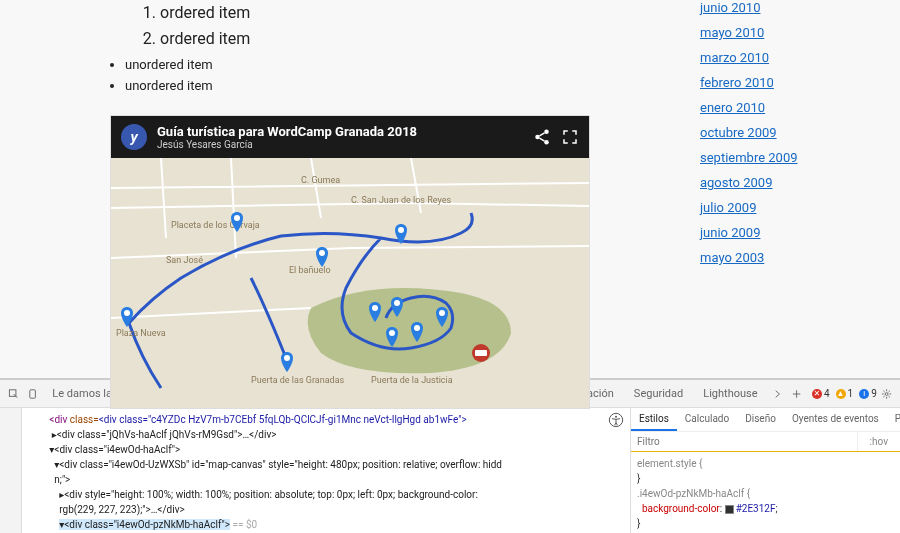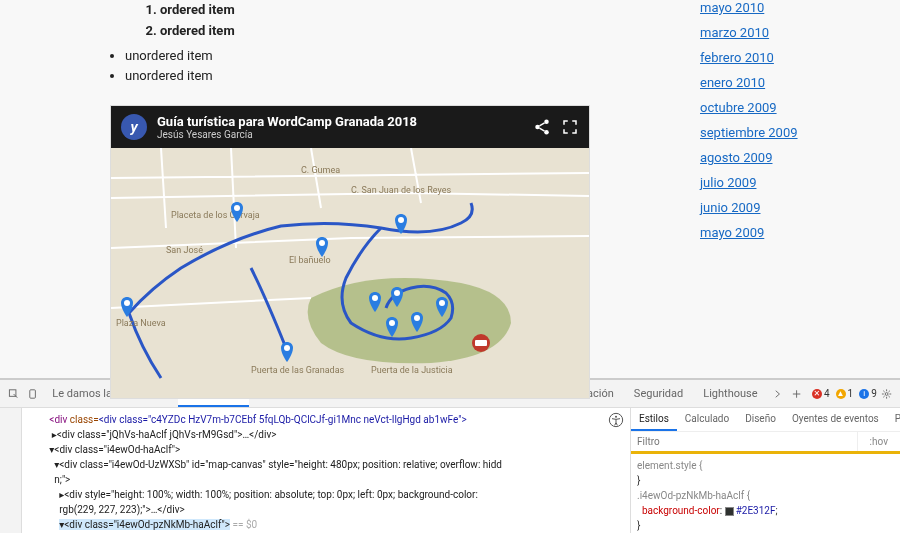--- a/index.html
+++ b/index.html
@@ -1,20 +1,20 @@
 <!DOCTYPE html>
 <html><head>
 <meta charset="utf-8">
 <style>
 *{box-sizing:border-box;margin:0;padding:0;font-family:-apple-system,BlinkMacSystemFont,"Segoe UI",Roboto,Helvetica,Arial,sans-serif}
 body{width:900px;height:533px;overflow:hidden;background:#fff;font-size:13px;color:#222}
 .page{display:flex;height:378px;background:#f8f8f8}
 .main{flex:1;padding:0 0 0 110px}
 .ol{list-style:decimal;margin-left:50px;margin-top:0}
-.ol li{font-weight:700;font-size:13px;line-height:1.6}
+.ol li{font-weight:400;font-size:16px;line-height:1.6}
 .ul{list-style:disc;margin-left:15px;margin-top:4px}
 .ul li{font-size:13px;line-height:1.6}
 .map-widget{margin-top:18px;width:480px;border:1px solid #ddd;background:#fff;position:relative}
 .map-hdr{background:#1a1a1a;color:#fff;display:flex;align-items:center;padding:8px 10px;gap:10px}
 .logo{width:26px;height:26px;border-radius:50%;background:#3858b0;color:#fff;display:flex;align-items:center;justify-content:center;font-style:italic;font-weight:600;font-size:15px}
 .map-titles{flex:1}
 .map-title{font-size:13px;font-weight:700}
 .map-sub{font-size:10px;color:#ccc}
 .map-ico{width:18px;height:18px;fill:#fff;cursor:pointer}
 .map-canvas{height:250px;background:#e6e1d3;position:relative;overflow:hidden}
@@ -45,21 +45,21 @@
 .dom .attr{color:#994500}
 .dom .val{color:#1a1aa6}
 .dom .arrow{color:#888}
 .dom .sel{background:#cfe8fc}
 .dom .dim{color:#aaa}
 .acc-ico{position:absolute;right:6px;top:4px;width:16px;height:16px}
 .styles{width:270px;border-left:1px solid #ddd;display:flex;flex-direction:column}
 .st-tabs{display:flex;border-bottom:1px solid #eee;font-size:10px}
 .st-tab{padding:5px 8px;color:#666;cursor:pointer;white-space:nowrap}
 .st-tab.active{color:#222;border-bottom:2px solid #1a73e8}
-.st-filter{display:flex;align-items:flex-end;border-bottom:3px solid #eab308}
+.st-filter{display:flex;align-items:flex-end;border-bottom:1px solid #eab308}
 .st-filter input{flex:1;border:none;padding:4px 6px;font-size:10px;outline:none}
 .hov{padding:4px 12px;font-size:10px;color:#888;border-left:1px solid #eee}
 .st-body{flex:1;overflow:auto;font-family:Menlo,Consolas,monospace;font-size:10px;padding:4px 6px;line-height:1.5}
 .st-body .sel2{color:#888}
 .st-body .prop{color:#c80000}
 .st-body .v{color:#1a1aa6}
 .swatch{display:inline-block;width:9px;height:9px;border:1px solid #888;vertical-align:middle;margin-right:2px}
 .rs{float:right;color:#888;text-decoration:underline;font-size:9px}
 .left-gutter{width:22px;border-right:1px solid #ddd;background:#f3f3f3}
 </style>
@@ -151,30 +151,31 @@
               <circle class="pin-dot" cx="331" cy="155" r="3"></circle>
             </g>
           <circle class="bed" cx="370" cy="195" r="9"></circle>
             <rect x="364" y="192" width="12" height="6" fill="#fff" rx="1"></rect>
         </svg>
       </div>
     </div>
   </div>
 
   <div class="sidebar">
+    <a>junio 2010</a>
     <a>mayo 2010</a>
     <a>marzo 2010</a>
     <a>febrero 2010</a>
     <a>enero 2010</a>
     <a>octubre 2009</a>
     <a>septiembre 2009</a>
     <a>agosto 2009</a>
     <a>julio 2009</a>
     <a>junio 2009</a>
-    <a>mayo 2009</a>
+    <a>mayo 2003</a>
   </div>
 </div>
 
 <div class="devtools">
   <div class="dt-tabs">
     <svg class="dt-ico" viewBox="0 0 24 24">
         <rect x="3" y="3" width="14" height="14" fill="none" stroke="#666" stroke-width="2"></rect>
         <path d="M12 12l8 8" stroke="#666" stroke-width="2"></path>
       </svg>
     <svg class="dt-ico" viewBox="0 0 24 24">

